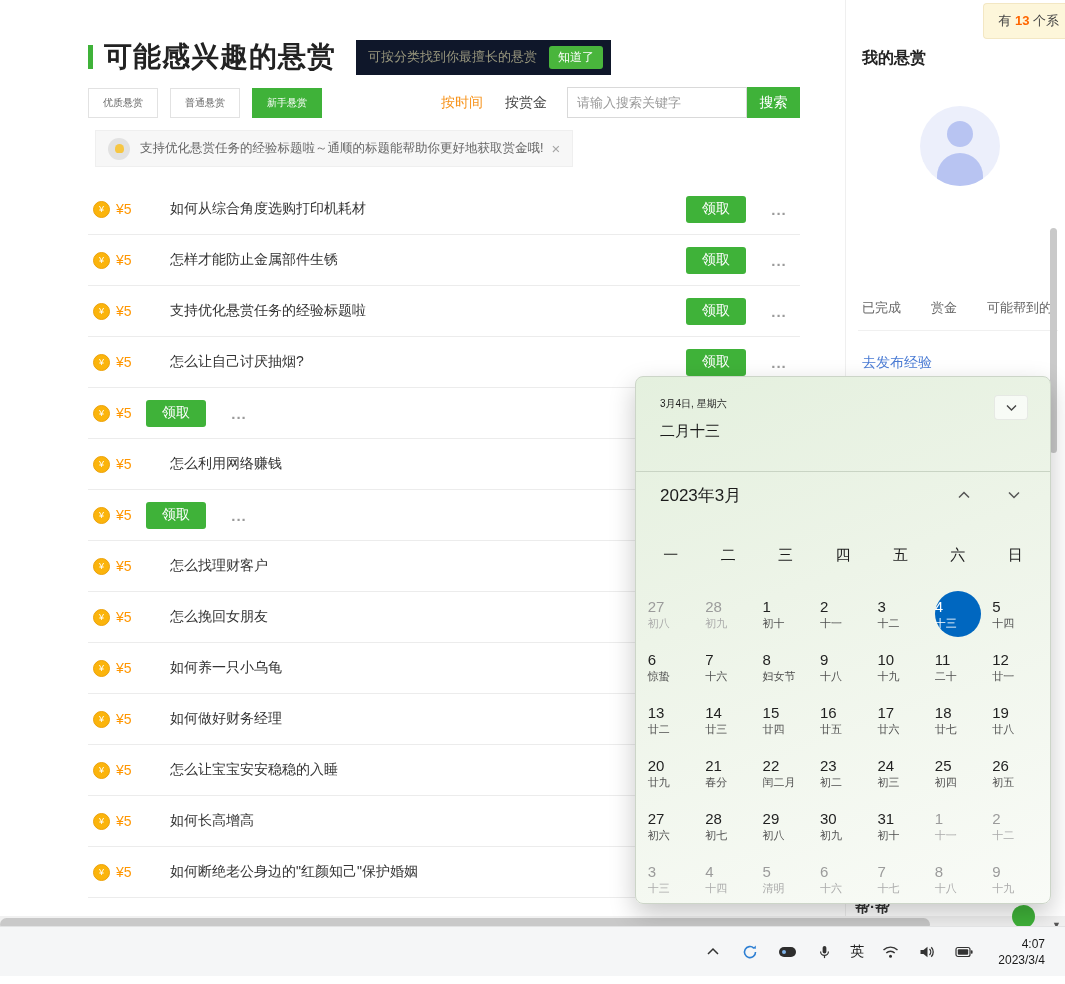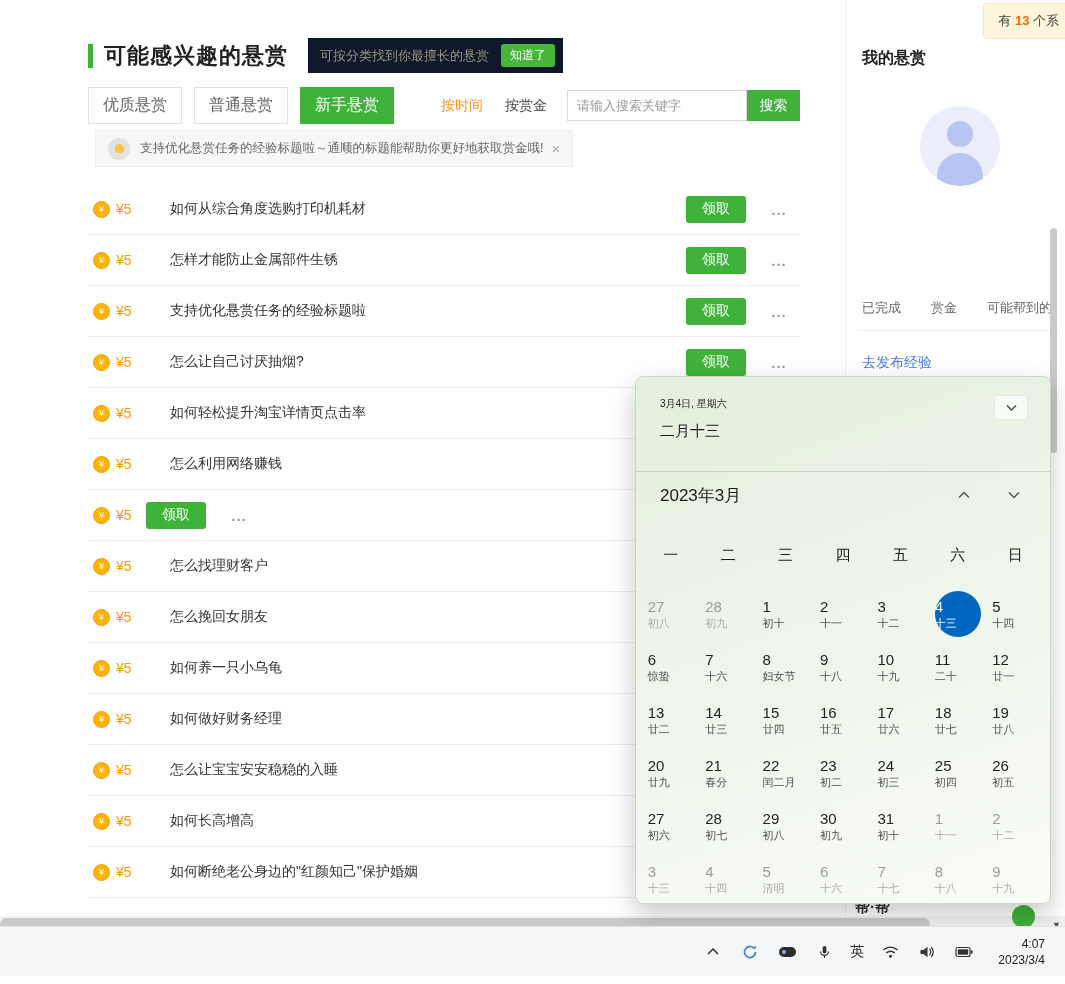--- a/index.html
+++ b/index.html
@@ -8,28 +8,28 @@
   .screen{position:relative;width:1065px;height:976px;overflow:hidden;background:#fff;}
 
   
   .top-note{position:absolute;right:0;top:3px;background:#fdf6da;border:1px solid #f3e7c3;border-right:none;
     border-radius:4px 0 0 4px;padding:8px 6px 8px 14px;font-size:13px;color:#444;z-index:6;white-space:nowrap;}
   .top-note .count{color:#f60;font-weight:bold;}
 
   
   .page-header{position:absolute;left:88px;top:38px;display:flex;align-items:center;z-index:2;}
   .title-bar{width:5px;height:24px;background:#3fb239;margin-right:11px;}
-  .page-title{font-size:22px;font-weight:bold;color:#222;letter-spacing:1px;}
+  .page-title{font-size:28px;font-weight:bold;color:#222;letter-spacing:1px;}
   .subtitle-strip{margin-left:20px;background:#0f172a;padding:6px 8px 6px 12px;font-size:13px;color:#9a987e;
     display:flex;gap:12px;align-items:center;white-space:nowrap;}
   .known-btn{background:#49b53c;color:#fff;font-size:12px;padding:3px 9px;border-radius:3px;cursor:pointer;}
 
   
   .tabs-row{position:absolute;left:88px;top:87px;width:712px;display:flex;align-items:center;z-index:2;}
-  .tab{border:1px solid #e2e2e2;padding:7px 14px;font-size:16px;color:#666;margin-right:12px;background:#fff;cursor:pointer;}
+  .tab{border:1px solid #e2e2e2;padding:7px 14px;font-size:10px;color:#666;margin-right:12px;background:#fff;cursor:pointer;}
   .tab.active{background:#3fb239;color:#fff;border-color:#3fb239;}
   .sort-time{color:#f7941d;font-size:14px;margin-left:auto;cursor:pointer;white-space:nowrap;}
   .sort-reward{color:#444;font-size:14px;margin-left:22px;cursor:pointer;white-space:nowrap;}
   .search-box{margin-left:20px;display:flex;}
   .search-input{width:180px;height:31px;border:1px solid #d9d9d9;padding:0 9px;font-size:13px;color:#666;outline:none;}
   .search-input::placeholder{color:#9a9a9a;}
   .search-btn{width:53px;height:31px;background:#3fb239;color:#fff;border:none;font-size:14px;cursor:pointer;}
 
   
   .notice-bar{position:absolute;left:95px;top:130px;width:478px;height:37px;background:#f7f7f7;border:1px solid #efefef;
@@ -181,21 +181,20 @@
         <span class="coin">¥</span>
         <span class="amount">¥5</span>
         <span class="row-title">怎么让自己讨厌抽烟?</span>
         <span class="claim-btn">领取</span>
         <span class="more-btn">...</span>
       </div>
 
       <div class="reward-row">
         <span class="coin">¥</span>
         <span class="amount">¥5</span>
-        <span class="row-title">如何轻松提升淘宝详情页点击率</span>
         <span class="claim-btn">领取</span>
         <span class="more-btn">...</span>
       </div>
 
       <div class="reward-row">
         <span class="coin">¥</span>
         <span class="amount">¥5</span>
         <span class="row-title">怎么利用网络赚钱</span>
         <span class="claim-btn">领取</span>
         <span class="more-btn">...</span>

